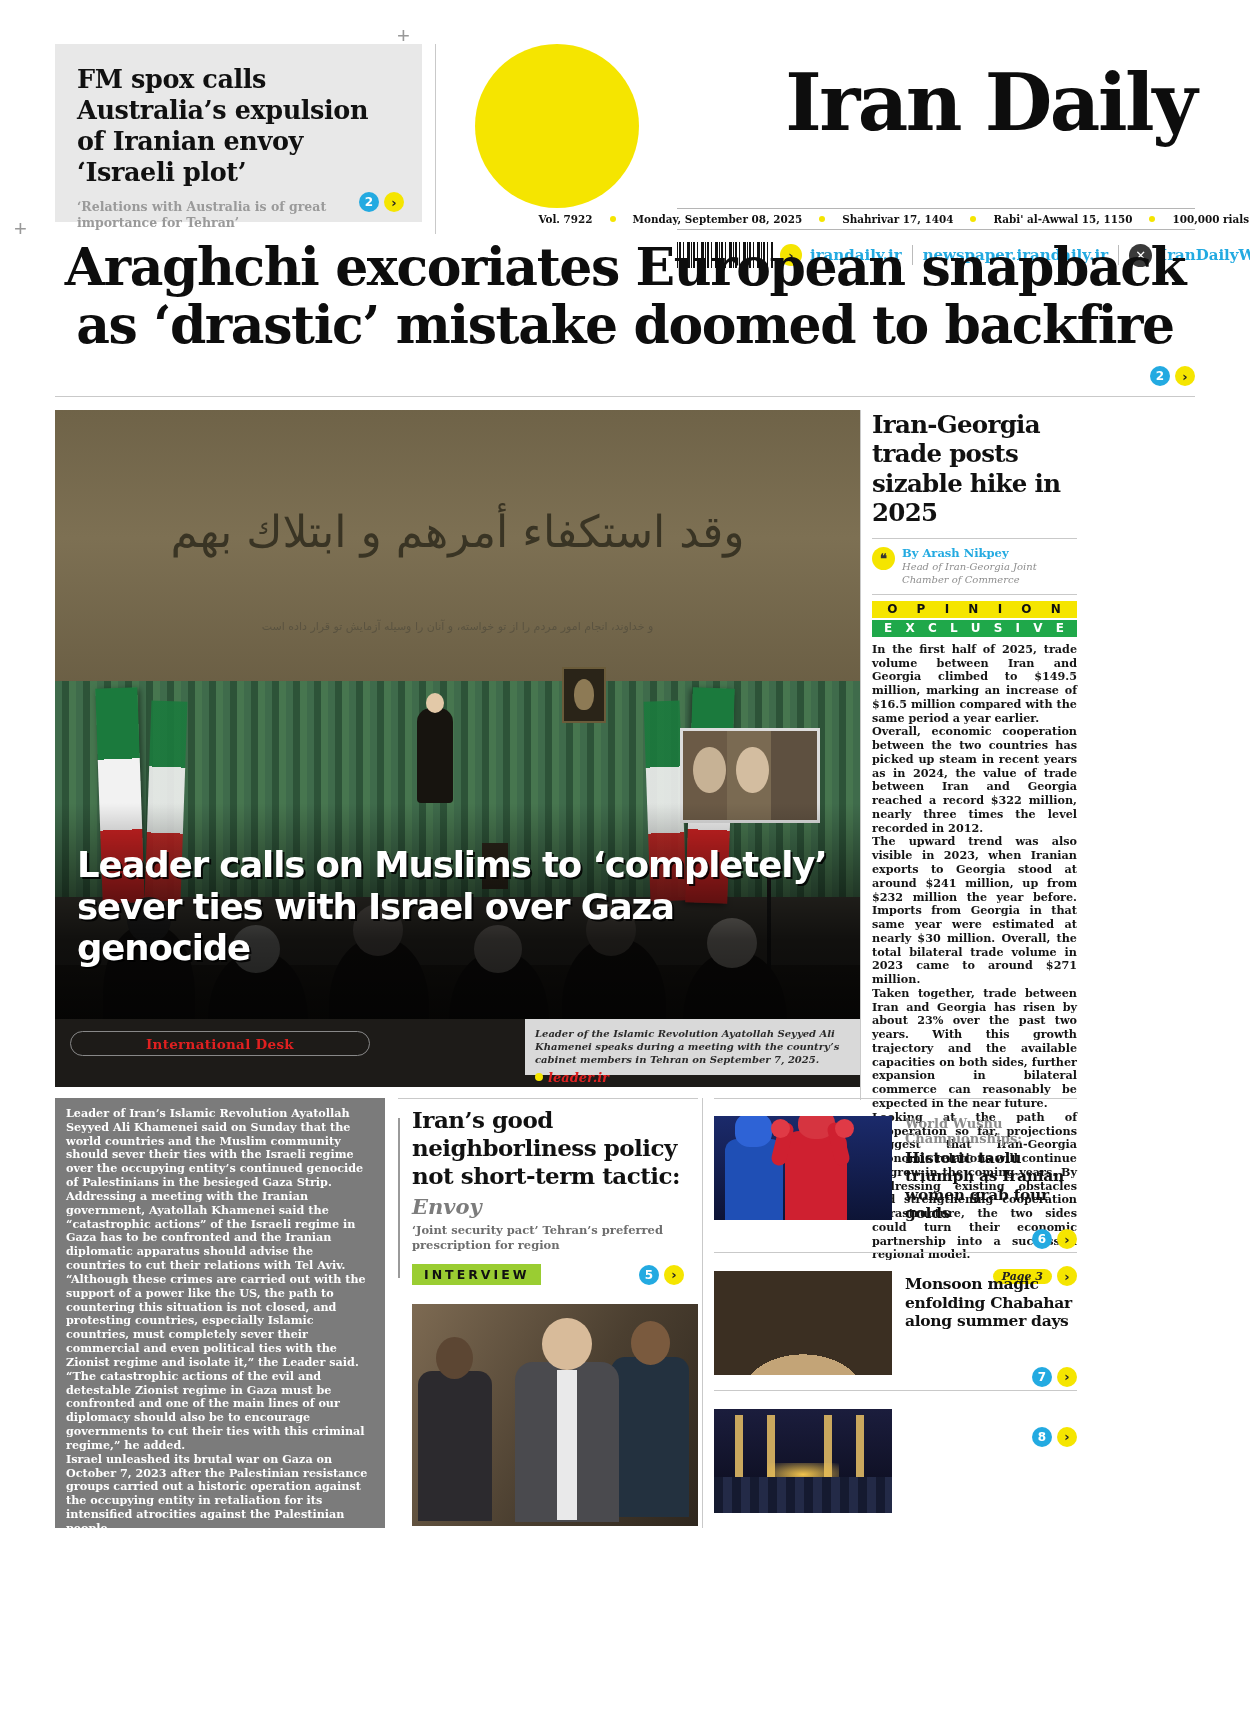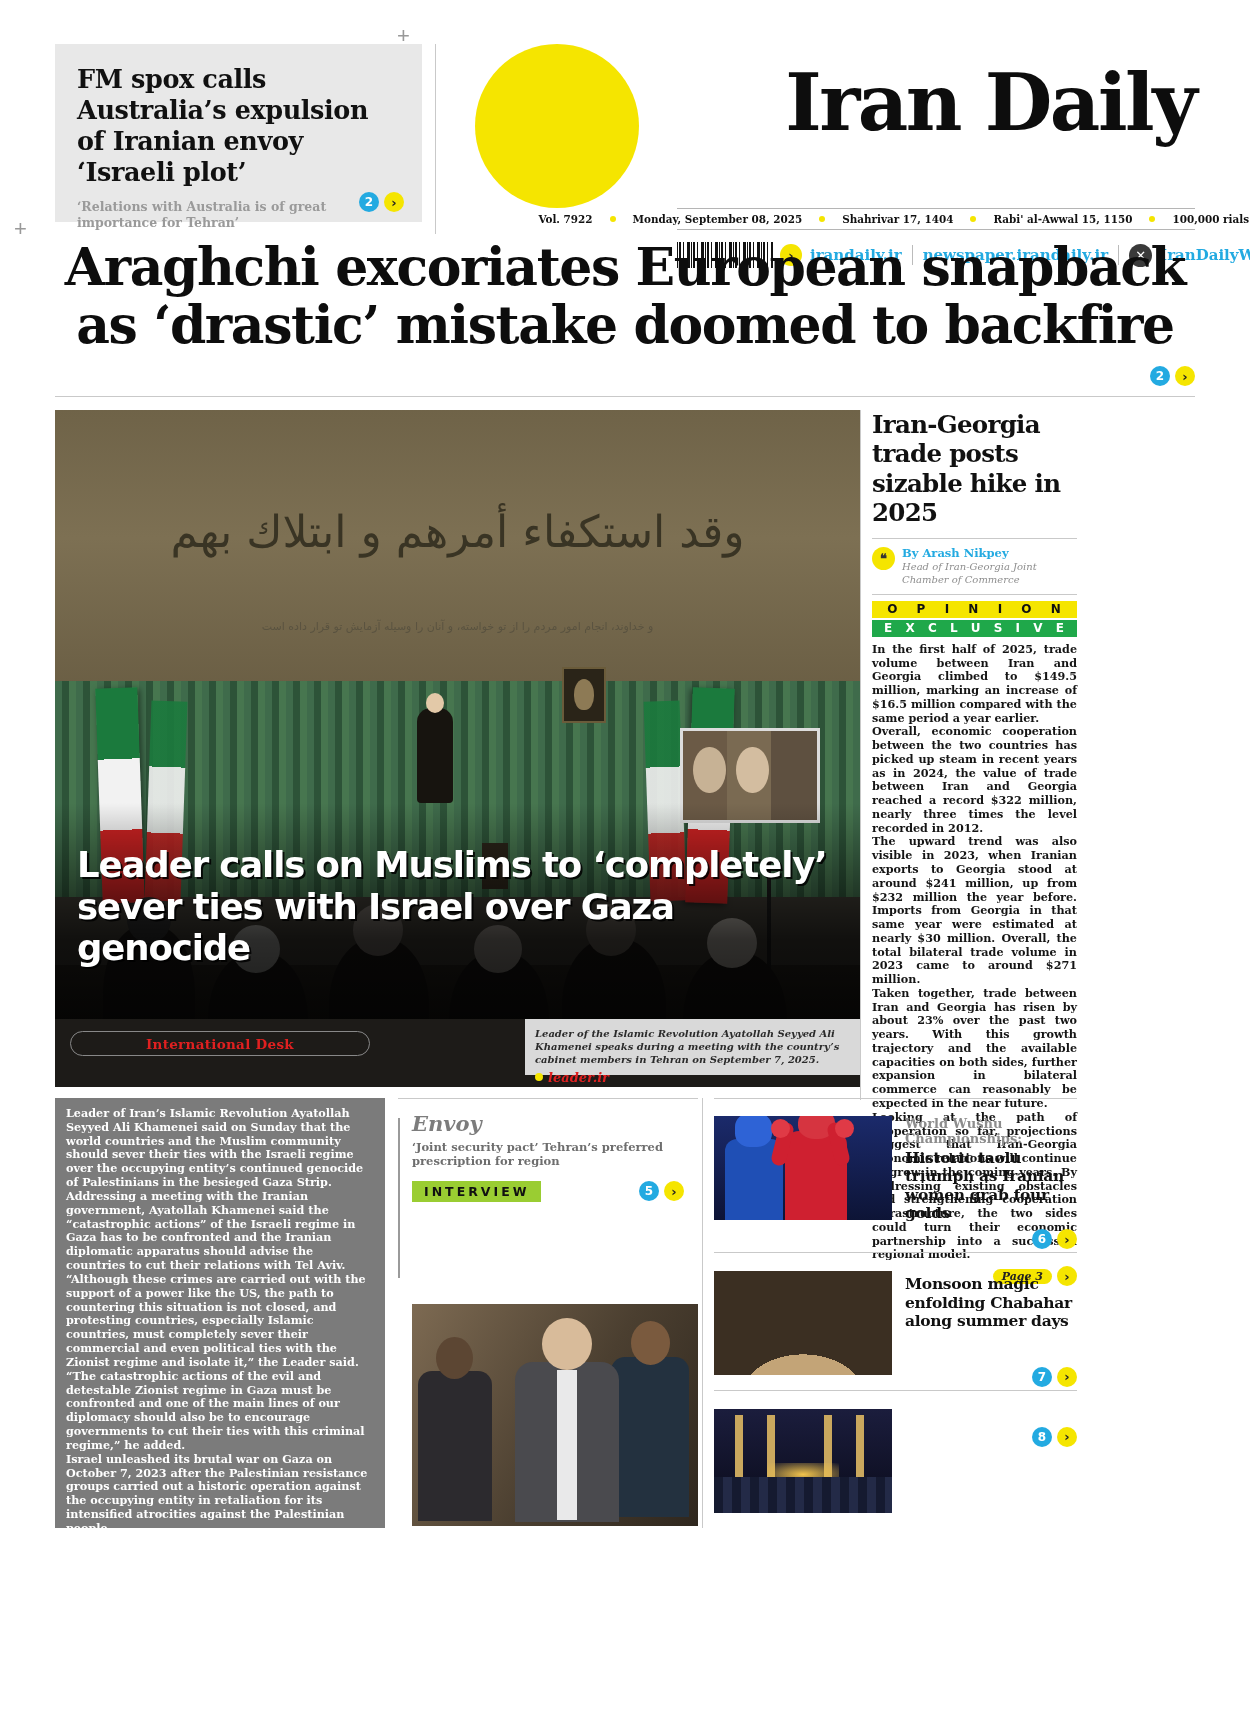--- a/index.html
+++ b/index.html
@@ -363,20 +363,21 @@
     <p>“Although these crimes are carried out with the support of a power like the US, the path to countering this situation is not closed, and protesting countries, especially Islamic countries, must completely sever their commercial and even political ties with the Zionist regime and isolate it,” the Leader said.</p>
     <p>“The catastrophic actions of the evil and detestable Zionist regime in Gaza must be confronted and one of the main lines of our diplomacy should also be to encourage governments to cut their ties with this criminal regime,” he added.</p>
     <p>Israel unleashed its brutal war on Gaza on October 7, 2023 after the Palestinian resistance groups carried out a historic operation against the occupying entity in retaliation for its intensified atrocities against the Palestinian people.</p>
     <p>The ongoing Israeli aggression on Gaza has so far resulted in at least 64,368 documented Palestinian fatalities, with over 162,367 others injured.</p>
     <p>Thousands of victims are feared trapped under rubble, inaccessible to emergency and civil defense teams due to Israeli attacks.</p>
   </div>
 
   <div class="midrule"></div>
   <div class="midbar"></div>
   <div class="midart">
+    <h3>Iran’s good neighborliness policy not short-term tactic:</h3>
     <div class="envoy">Envoy</div>
     <div class="dek">‘Joint security pact’ Tehran’s preferred prescription for region</div>
     <div class="ivrow">
       <span class="ivpill">INTERVIEW</span>
       <span style="display:flex; gap:5px;">
         <span class="bdg num">5</span>
         <span class="bdg arrow">›</span>
       </span>
     </div>
   </div>

